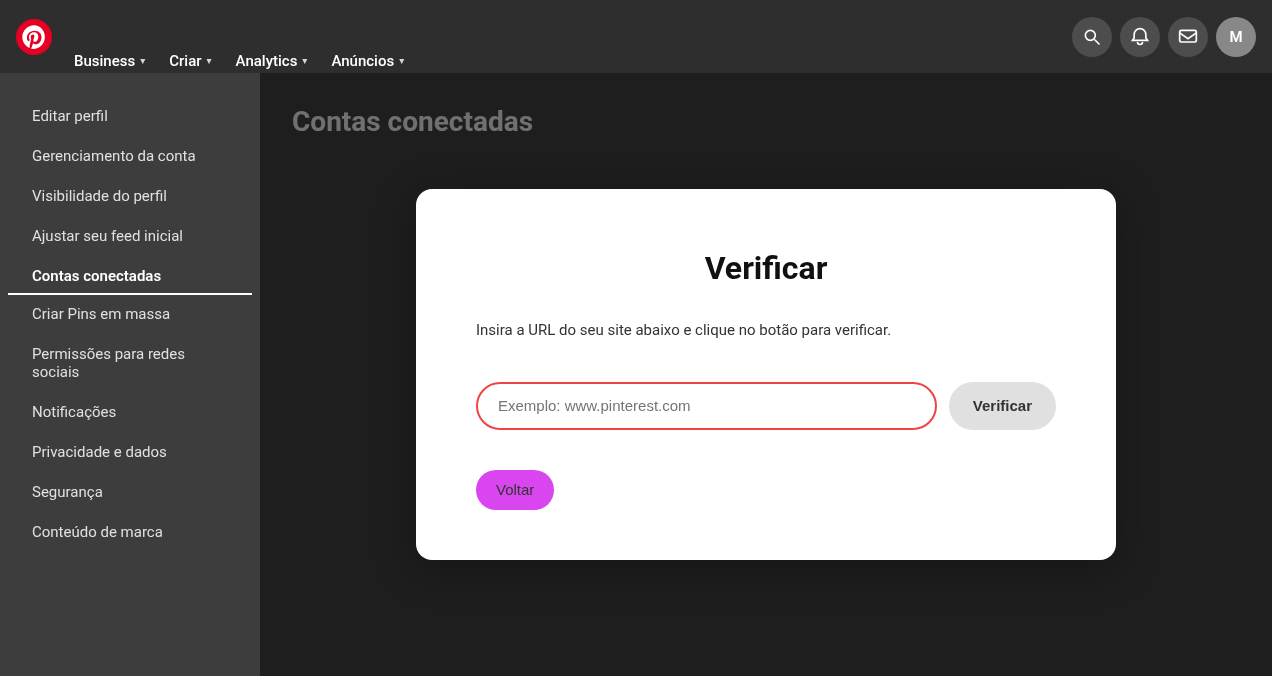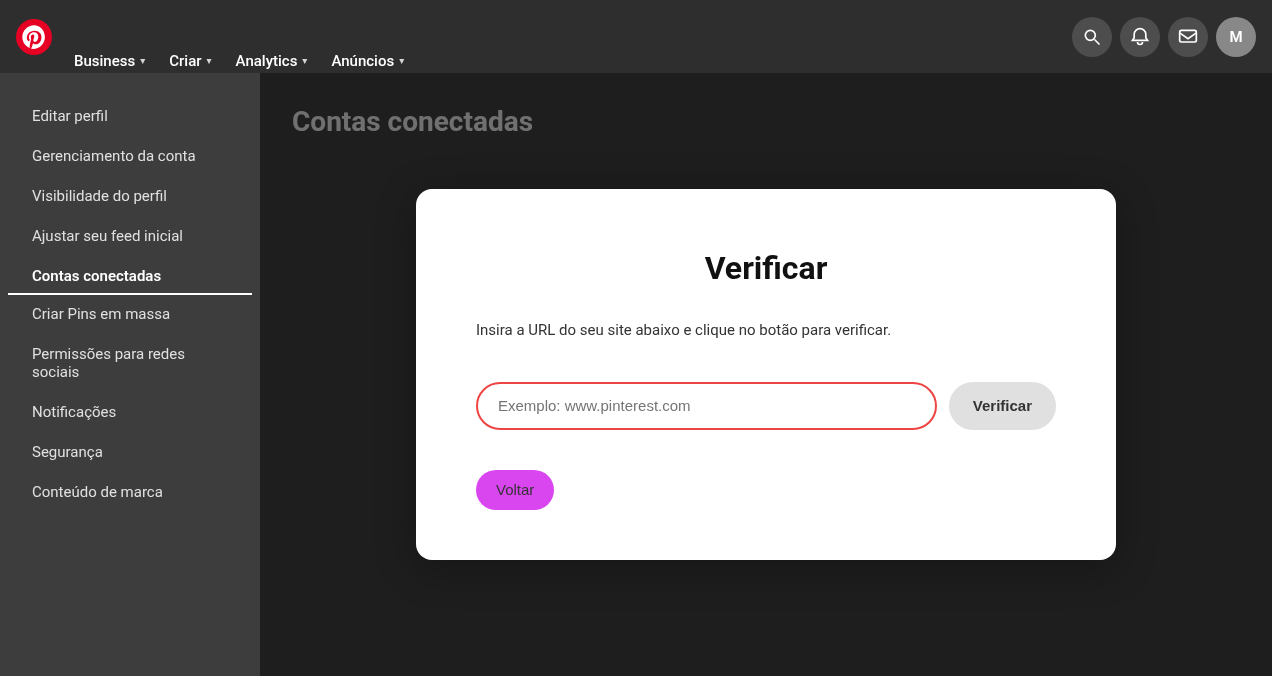--- a/index.html
+++ b/index.html
@@ -272,20 +272,23 @@
       <span>Contas conectadas</span>
     </div>
     <div class="sidebar-item">
       <span>Criar Pins em massa</span>
     </div>
     <div class="sidebar-item">
       <span>Permissões para redes sociais</span>
     </div>
     <div class="sidebar-item">
       <span>Notificações</span>
+    </div>
+    <div class="sidebar-item">
+      <span>Privacidade e dados</span>
     </div>
     <div class="sidebar-item">
       <span>Segurança</span>
     </div>
     <div class="sidebar-item">
       <span>Conteúdo de marca</span>
     </div>
   </aside>
 
   <main class="main-content">

